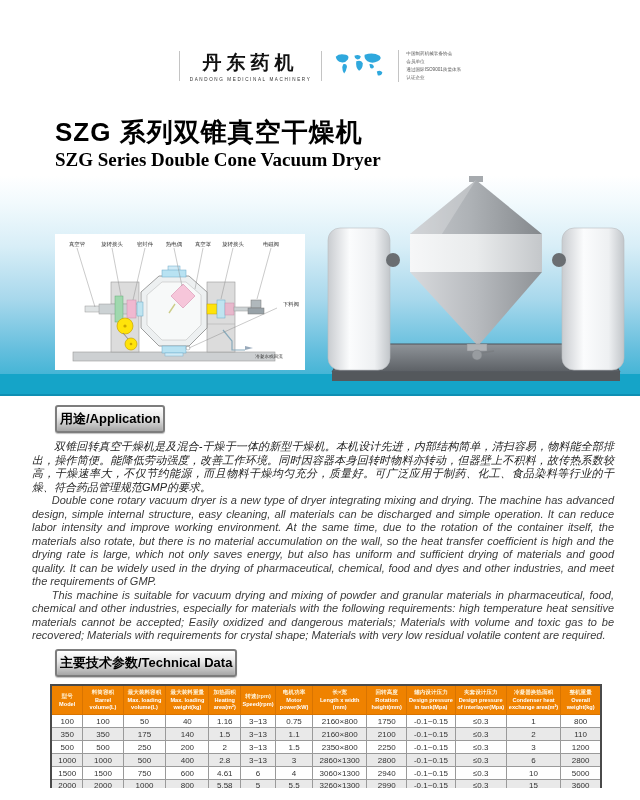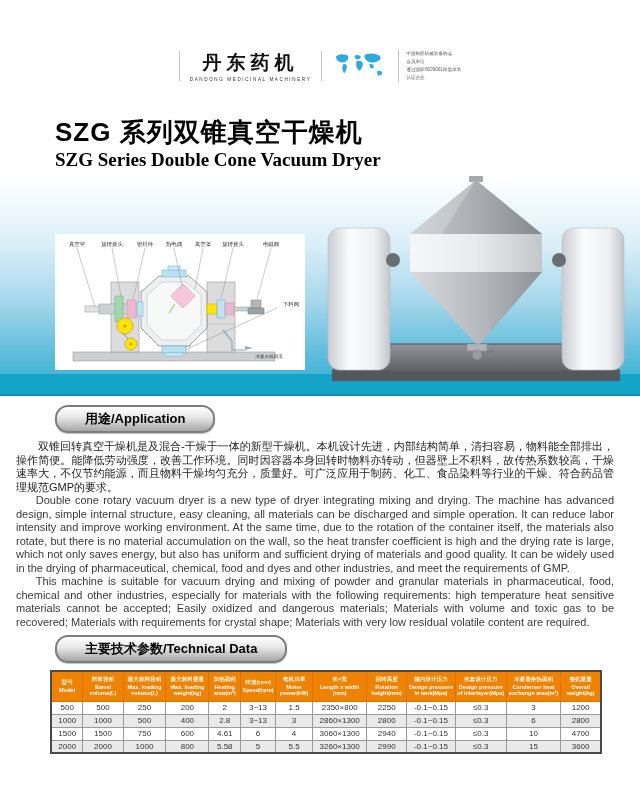--- a/index.html
+++ b/index.html
@@ -29,31 +29,31 @@
   .banner {
     position:relative; margin-top:5px; height:220px; width:640px;
     background:linear-gradient(180deg,#ffffff 0%,#f2fafd 12%,#d8eef7 32%,#a8d8ec 56%,#62bedd 80%,#2aaccf 100%);
   }
   .banner-strip { position:absolute; left:0; bottom:0; width:100%; height:22px; background:#15a4c8; border-bottom:2px solid #0e8fb3; }
   .diagram-box { position:absolute; left:55px; top:58px; width:250px; height:136px; background:#fff; }
   .machine-box { position:absolute; right:4px; top:0; width:320px; height:212px; }
 
   
   .pill {
-    display:inline-block; padding:3px 28px; border-radius:13px;
+    display:inline-block; padding:3px 3px; border-radius:3px;
     font-size:13px; font-weight:bold; color:#000;
     background:linear-gradient(180deg,#ffffff 0%,#e9e9e9 42%,#a6a6a6 100%);
     border:2px solid #7d7d7d;
     box-shadow:inset 0 1px 1px rgba(255,255,255,.9), 0 1px 1px rgba(0,0,0,.25);
   }
   .sec1 { margin:9px 0 0 55px; }
   .sec2 { margin:6px 0 0 55px;text-decoration:underline; }
 
   
-  .paras { margin:7px 26px 0 16px; text-align:justify; }
+  .paras { margin:7px 26px 0 32px; text-align:justify;font-style:italic; }
   .paras p { font-size:11px; line-height:13.5px; color:#222; text-indent:2em; }
   .paras p.en { color:#3a3a3a; text-indent:1.8em; }
 
   
   .tbl-wrap { margin:7px 0 0 50px; width:552px; }
   table { border-collapse:collapse; width:552px; table-layout:fixed; }
   thead th {
     background:#ef8200; color:#fff; vertical-align:middle;
     border:1px solid #d97400; border-left:1px solid rgba(255,255,255,.55);
     padding:2px 1px; height:30px;
@@ -307,20 +307,50 @@
               <div class="hen">Condenser heat exchange area(m²)</div>
             </th>
             <th>
               <div class="hcn">整机重量</div>
               <div class="hen">Overall weight(kg)</div>
             </th>
           </tr>
         </thead>
       <tbody id="tbl-body">
           <tr>
+            <td>100</td>
+            <td>100</td>
+            <td>50</td>
+            <td>40</td>
+            <td>1.16</td>
+            <td>3~13</td>
+            <td>0.75</td>
+            <td>2160×800</td>
+            <td>1750</td>
+            <td>-0.1~0.15</td>
+            <td>≤0.3</td>
+            <td>1</td>
+            <td>800</td>
+          </tr>
+          <tr>
+            <td>350</td>
+            <td>350</td>
+            <td>175</td>
+            <td>140</td>
+            <td>1.5</td>
+            <td>3~13</td>
+            <td>1.1</td>
+            <td>2160×800</td>
+            <td>2100</td>
+            <td>-0.1~0.15</td>
+            <td>≤0.3</td>
+            <td>2</td>
+            <td>110</td>
+          </tr>
+          <tr>
             <td>500</td>
             <td>500</td>
             <td>250</td>
             <td>200</td>
             <td>2</td>
             <td>3~13</td>
             <td>1.5</td>
             <td>2350×800</td>
             <td>2250</td>
             <td>-0.1~0.15</td>
@@ -349,21 +379,21 @@
             <td>750</td>
             <td>600</td>
             <td>4.61</td>
             <td>6</td>
             <td>4</td>
             <td>3060×1300</td>
             <td>2940</td>
             <td>-0.1~0.15</td>
             <td>≤0.3</td>
             <td>10</td>
-            <td>4700</td>
+            <td>5000</td>
           </tr>
           <tr>
             <td>2000</td>
             <td>2000</td>
             <td>1000</td>
             <td>800</td>
             <td>5.58</td>
             <td>5</td>
             <td>5.5</td>
             <td>3260×1300</td>

